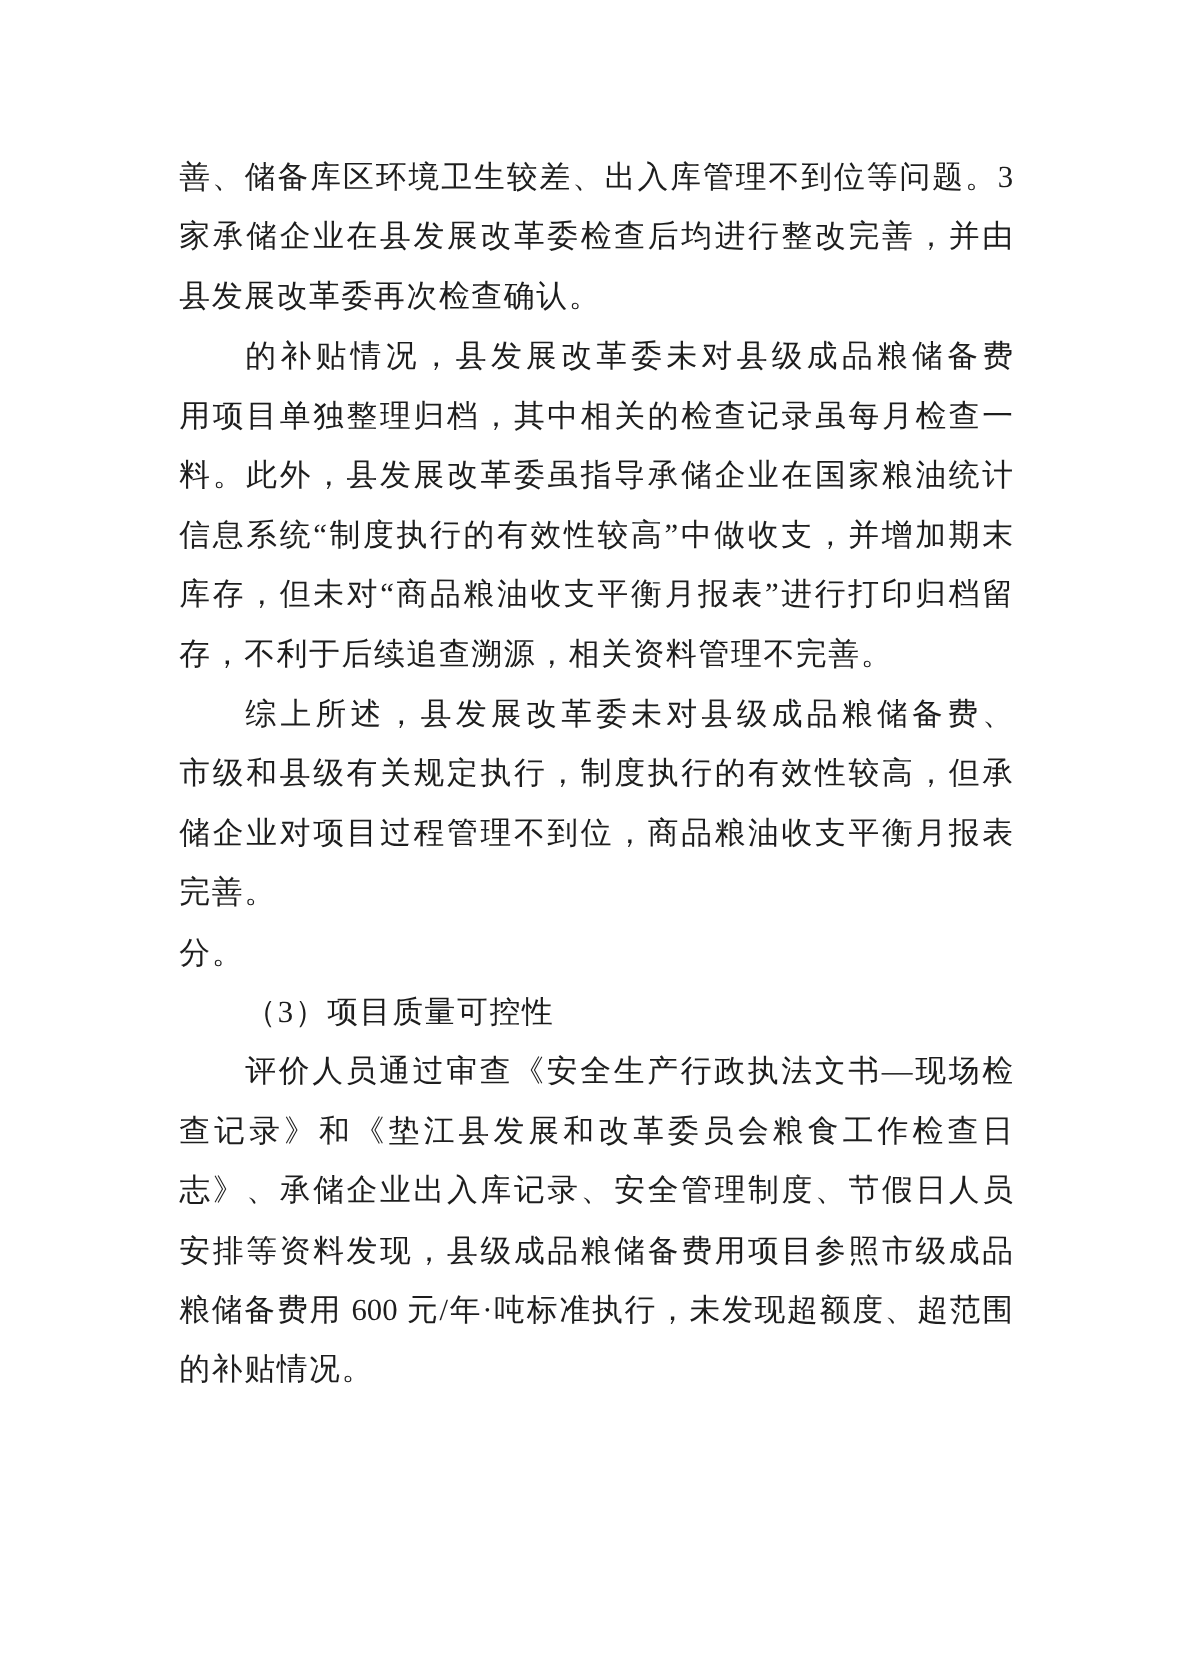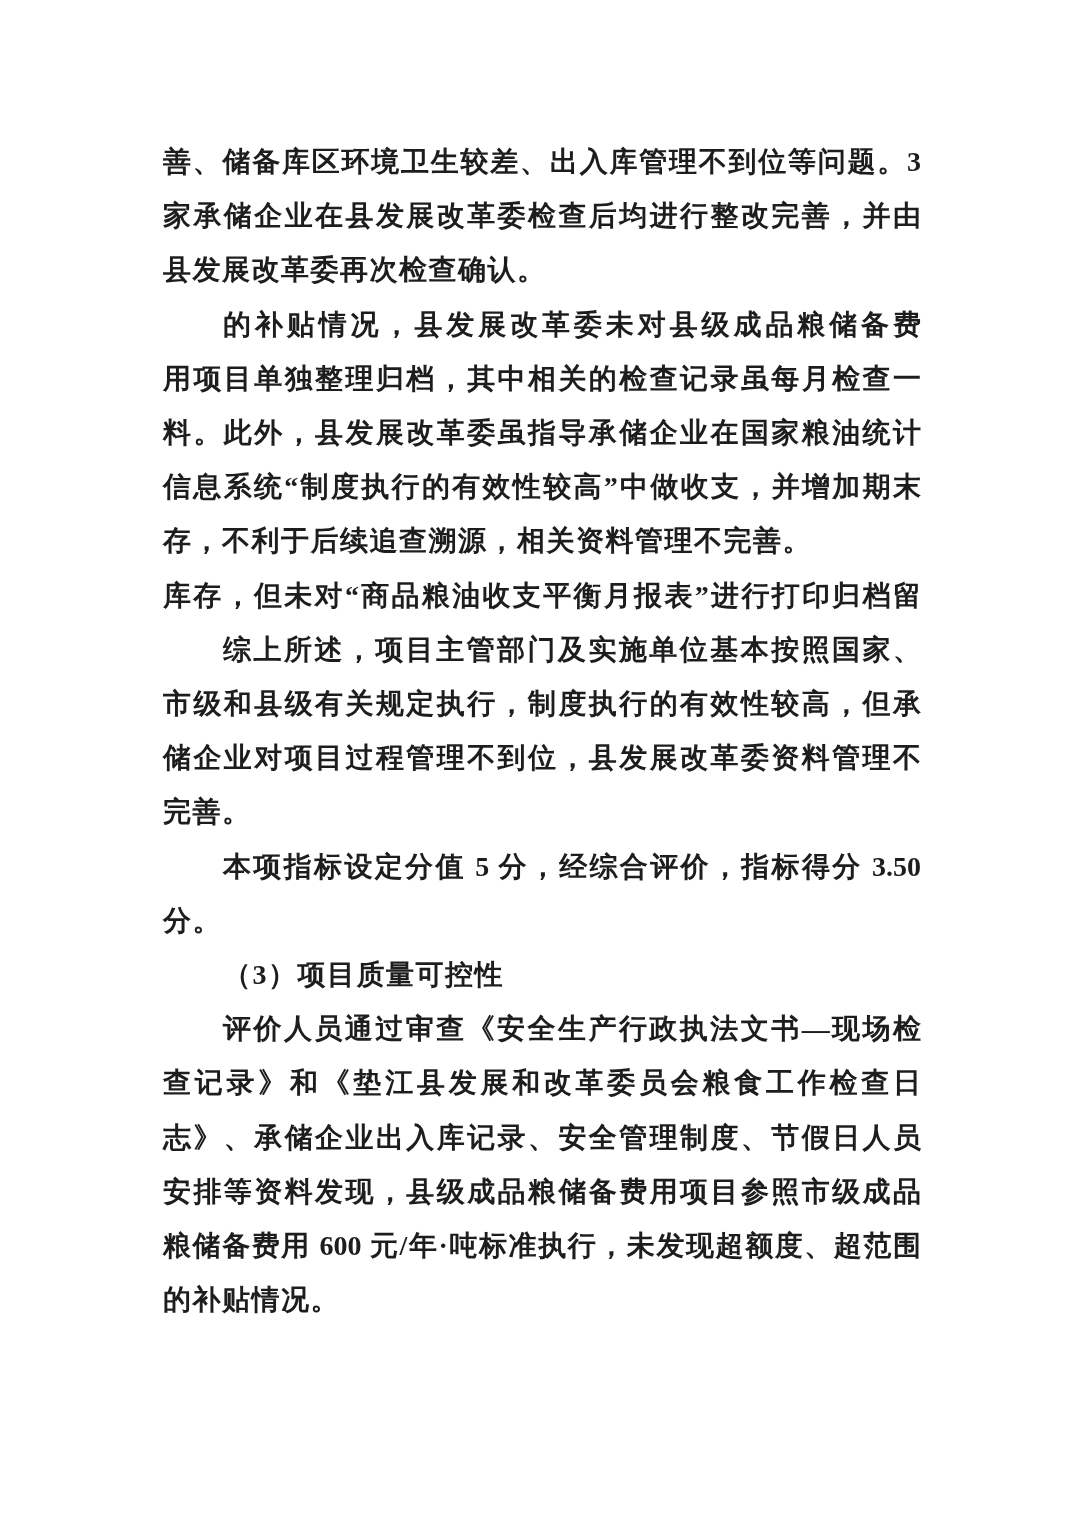--- a/index.html
+++ b/index.html
@@ -27,21 +27,20 @@
   }
   .paragraph {
     margin: 0;
     padding: 0;
   }
   .line {
     text-align: justify;
     text-align-last: justify;
     white-space: normal;
     word-break: keep-all;
-    font-weight: bold;
   }
   .line.last {
     text-align-last: left;
     letter-spacing: 1.5px;
   }
   .line.indent {
     text-indent: 60px;
   }
 </style>
 </head>
@@ -52,31 +51,30 @@
       <div class="paragraph">
         <div class="line">善、储备库区环境卫生较差、出入库管理不到位等问题。3</div>
         <div class="line">家承储企业在县发展改革委检查后均进行整改完善，并由</div>
         <div class="line last">县发展改革委再次检查确认。</div>
       </div>
       <div class="paragraph">
         <div class="line indent">的补贴情况，县发展改革委未对县级成品粮储备费</div>
         <div class="line">用项目单独整理归档，其中相关的检查记录虽每月检查一</div>
         <div class="line">料。此外，县发展改革委虽指导承储企业在国家粮油统计</div>
         <div class="line">信息系统“制度执行的有效性较高”中做收支，并增加期末</div>
+        <div class="line">库存，但未对“商品粮油收支平衡月报表”进行打印归档留</div>
         <div class="line last">存，不利于后续追查溯源，相关资料管理不完善。</div>
-        <div class="line">库存，但未对“商品粮油收支平衡月报表”进行打印归档留</div>
       </div>
       <div class="paragraph">
-        <div class="line indent">综上所述，项目主管部门及实施单位基本按照国家、</div>
+        <div class="line indent">综上所述，县发展改革委未对县级成品粮储备费、</div>
         <div class="line">市级和县级有关规定执行，制度执行的有效性较高，但承</div>
-        <div class="line">储企业对项目过程管理不到位，县发展改革委资料管理不</div>
+        <div class="line">储企业对项目过程管理不到位，商品粮油收支平衡月报表</div>
         <div class="line last">完善。</div>
       </div>
       <div class="paragraph">
-        <div class="line indent">本项指标设定分值 5 分，经综合评价，指标得分 3.50</div>
         <div class="line last">分。</div>
       </div>
       <div class="paragraph">
         <div class="line indent last">（3）项目质量可控性</div>
       </div>
       <div class="paragraph">
         <div class="line indent">评价人员通过审查《安全生产行政执法文书—现场检</div>
         <div class="line">查记录》和《垫江县发展和改革委员会粮食工作检查日</div>
         <div class="line">志》、承储企业出入库记录、安全管理制度、节假日人员</div>
         <div class="line">安排等资料发现，县级成品粮储备费用项目参照市级成品</div>

